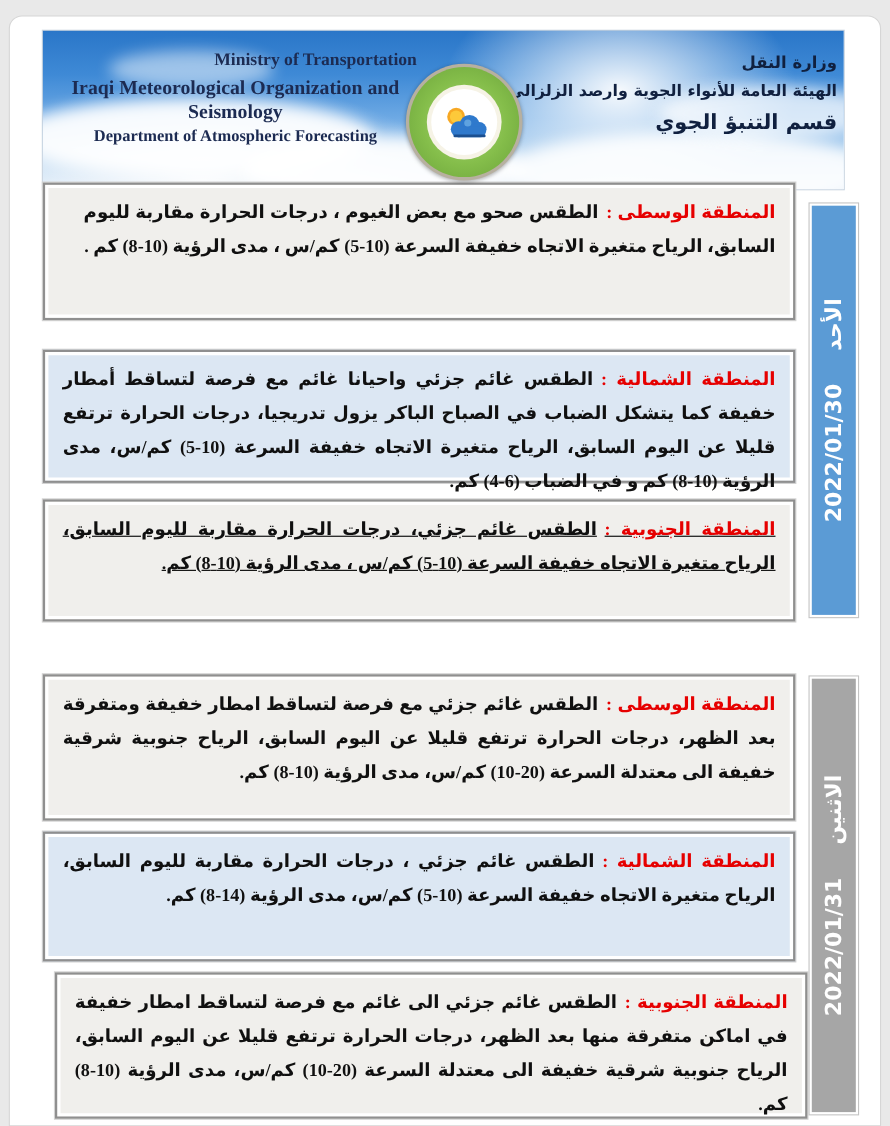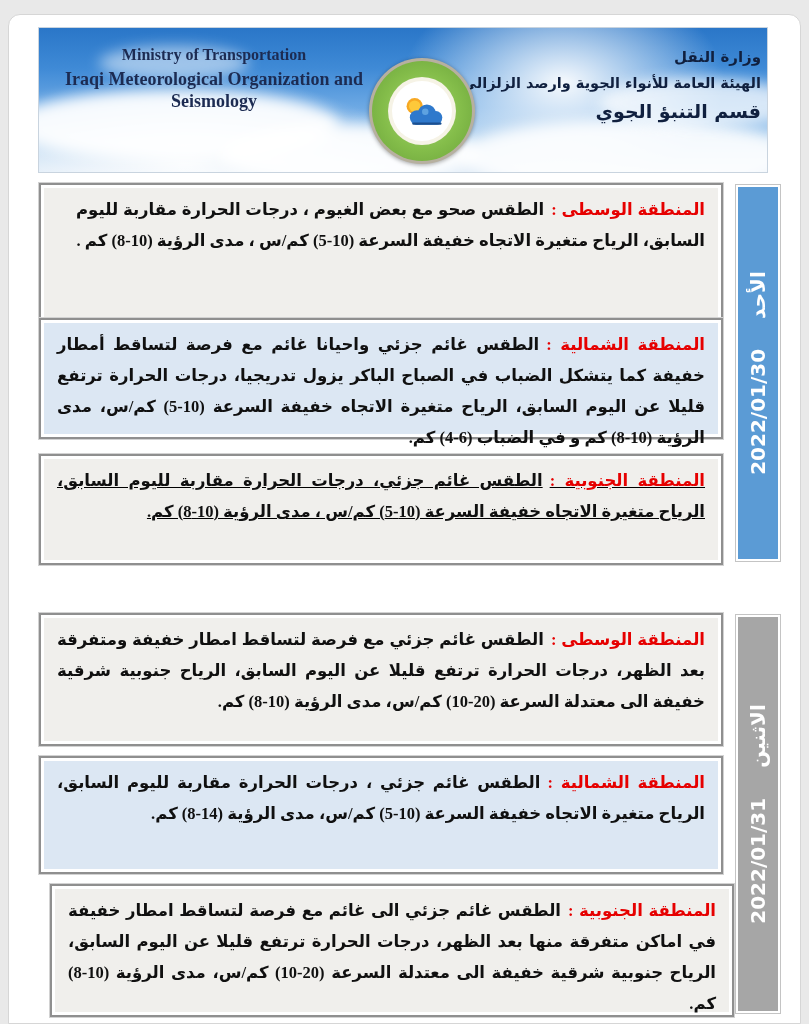--- a/index.html
+++ b/index.html
@@ -28,21 +28,21 @@
   .cloud.c1 { left:-30px; top:62px; width:330px; height:70px; }
   .cloud.c2 { left:180px; top:96px; width:260px; height:60px; }
   .cloud.c3 { left:420px; top:92px; width:340px; height:72px; opacity:.95; }
   .cloud.c4 { left:560px; top:50px; width:200px; height:50px; opacity:.8; }
   .cloud.c5 { left:60px; top:18px; width:150px; height:34px; opacity:.55; }
 
   .banner-en {
     position:absolute; left:10px; top:14px; width:330px; text-align:center;
     color:#1c2b52; font-weight:700; z-index:3;
   }
-  .banner-en .l1 { font-size:16px; line-height:26px; }
+  .banner-en .l1 { font-size:16px; line-height:26px;text-align:right; }
   .banner-en .l2 { font-size:18px; line-height:22px; }
   .banner-en .l3 { font-size:15px; line-height:24px; }
 
   .banner-ar {
     position:absolute; right:6px; top:16px; width:330px; 
     color:#10203f; font-weight:700; direction:rtl; z-index:3;
     font-family:"DejaVu Sans",sans-serif;
   }
   .banner-ar .l1 { font-size:15px; line-height:26px; }
   .banner-ar .l2 { font-size:14.5px; line-height:26px; }
@@ -89,21 +89,21 @@
     display:flex; align-items:center; justify-content:center; overflow:visible;
   }
   .bar-inner {
     transform:rotate(-90deg); white-space:nowrap;
     display:flex; direction:rtl; gap:30px; align-items:center;
     color:#ffffff; font-weight:700; font-size:20px;
     font-family:"DejaVu Sans",sans-serif;
   }
 
   
-  #box-sun-central  { top:168px; height:143px;padding-left:35px; }
+  #box-sun-central  { top:151px; height:125px;padding-left:35px; }
   #box-sun-north    { top:303px; height:121px; }
   #box-sun-south    { top:439px; height:111px; }
   #bar-sunday       { top:172px; height:372px; }
   #box-mon-central  { top:598px; height:133px; }
   #box-mon-north    { top:741px; height:118px; }
   #box-mon-south    { top:869px; height:133px; }
   #bar-monday       { top:602px; height:394px; }
 </style>
 </head>
 <body>
@@ -114,20 +114,21 @@
     <div class="banner">
       <div class="cloud c1"></div>
       <div class="cloud c2"></div>
       <div class="cloud c3"></div>
       <div class="cloud c4"></div>
       <div class="cloud c5"></div>
 
       <div class="banner-en">
         <div class="l1">Ministry of Transportation</div>
         <div class="l2">Iraqi Meteorological Organization and Seismology</div>
+        <div class="l3">Department of Atmospheric Forecasting</div>
       </div>
 
       <div class="logo">
         <div class="ring-green">
           <div class="ring-cream">
             <div class="logo-face">
               <svg width="52" height="38" viewBox="0 0 64 46">
                 <circle cx="23" cy="17" r="10" fill="#f7a823"></circle>
                 <circle cx="23" cy="17" r="7" fill="#fdc93a"></circle>
                 <circle cx="26" cy="31" r="9" fill="#2f79cc"></circle>

